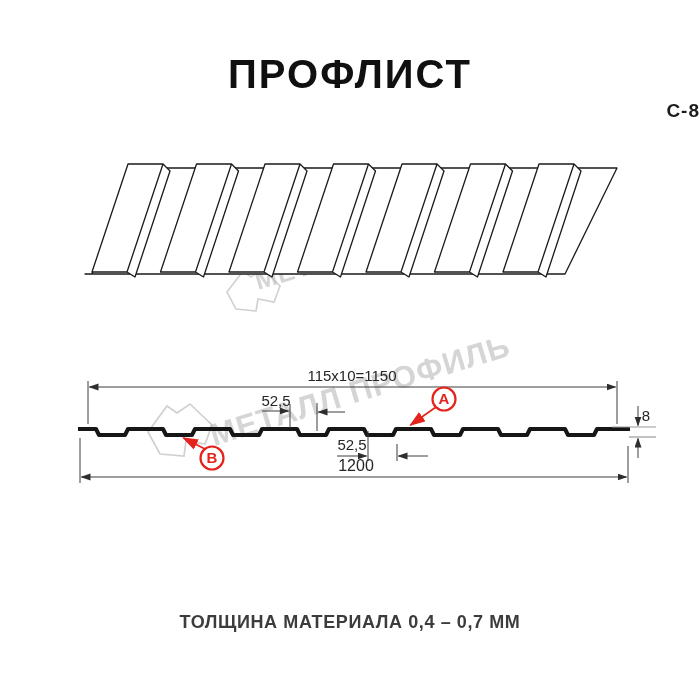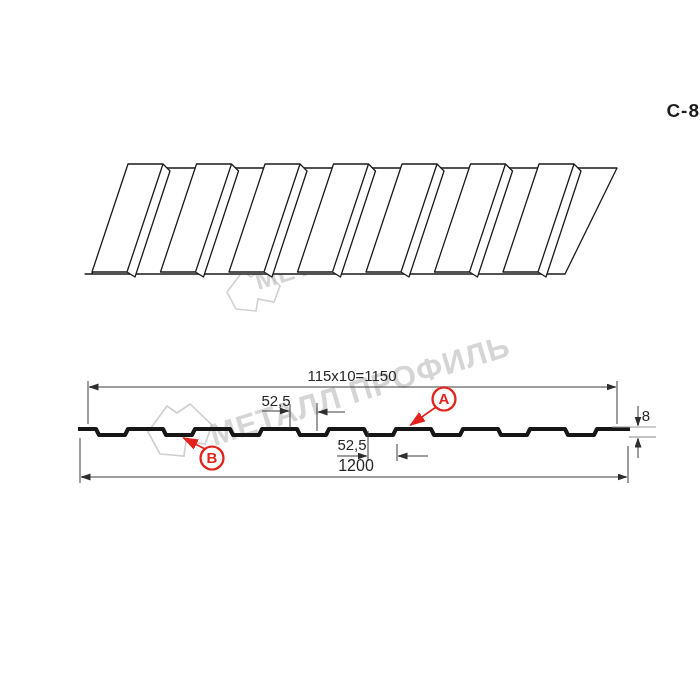--- a/index.html
+++ b/index.html
@@ -24,20 +24,21 @@
   .dim-text{font-size:15px;fill:#262626;}
   .dim-text-lg{font-size:16px;fill:#262626;}
   .red-letter{font-size:15px;font-weight:bold;}
   .wm-text{font-weight:bold;letter-spacing:1px;}
 </style>
 </head>
 <body>
 
 <div class="page">
 
+  <div class="title">ПРОФЛИСТ</div>
   <div class="subtitle">С-8</div>
 
   <svg class="overlay" viewBox="0 0 700 700">
     <defs>
       <marker id="arrB" markerWidth="10" markerHeight="8" refX="9" refY="3.5" orient="auto">
         <path d="M0,0 L10,3.5 L0,7 Z" fill="#2e2e2e"></path>
       </marker>
       <marker id="arrR" markerWidth="10" markerHeight="8" refX="9" refY="3.5" orient="auto">
         <path d="M0,0 L10,3.5 L0,7 Z" fill="#e4231c"></path>
       </marker>
@@ -114,13 +115,14 @@
       <text class="red-letter" x="444" y="404" text-anchor="middle" fill="#e4231c">А</text>
     </g>
 
     <g>
       <line x1="205" y1="449" x2="183.5" y2="438" stroke="#e4231c" stroke-width="1.6" marker-end="url(#arrR)"></line>
       <circle cx="212" cy="458" r="11.5" fill="#ffffff" stroke="#e4231c" stroke-width="2.2"></circle>
       <text class="red-letter" x="212" y="463" text-anchor="middle" fill="#e4231c">В</text>
     </g>
   </svg>
 
+  <div class="footer-note">ТОЛЩИНА МАТЕРИАЛА 0,4 – 0,7 ММ</div>
 </div>
 
 </body></html>

